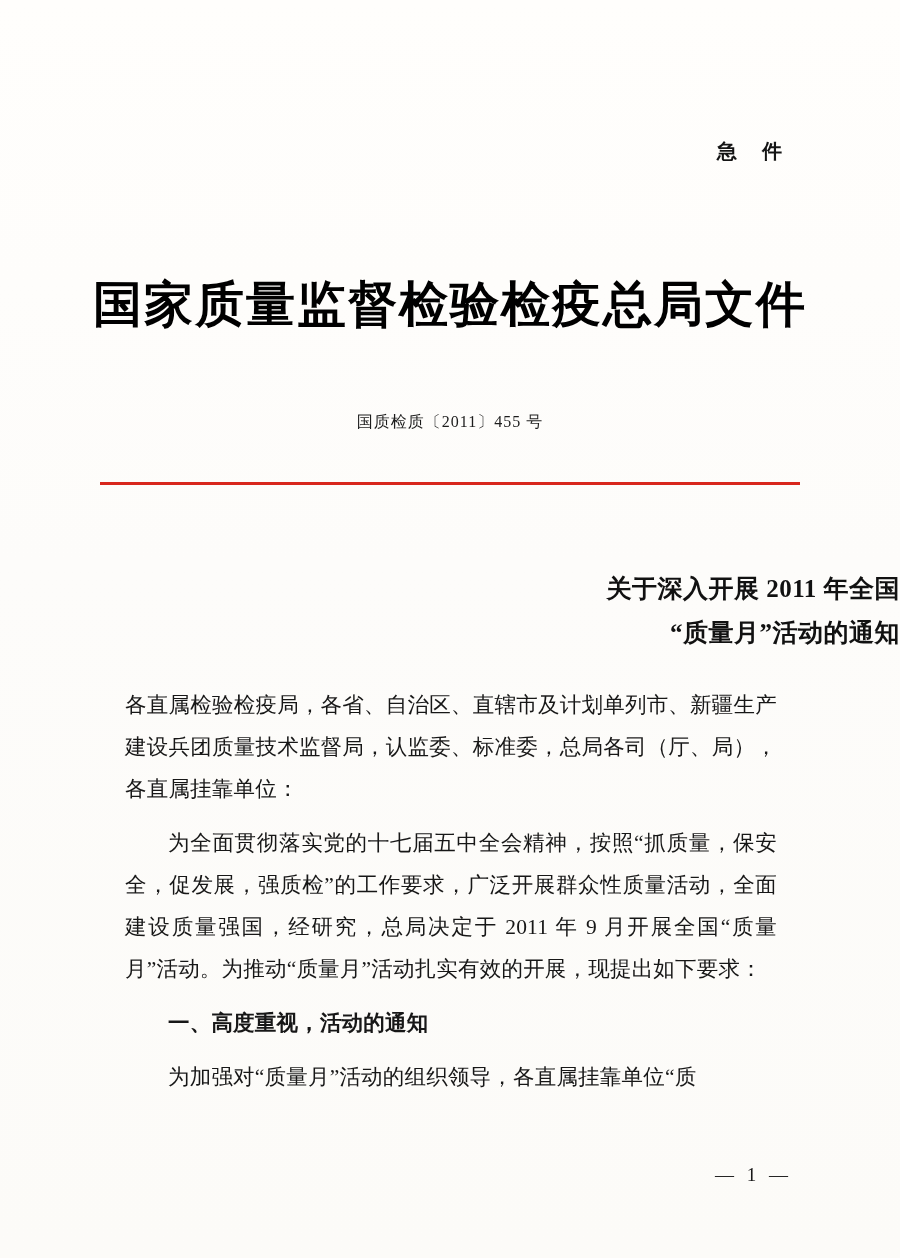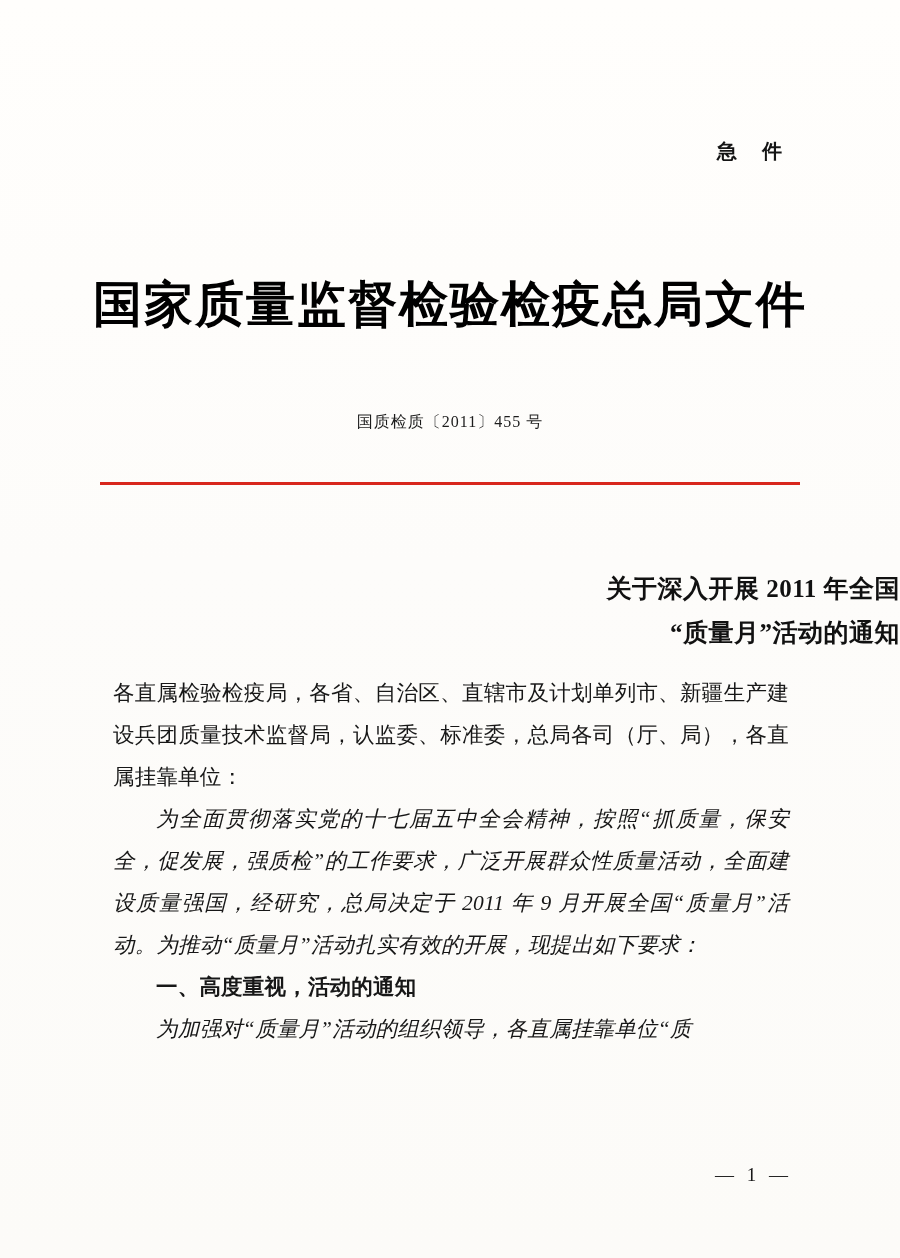--- a/index.html
+++ b/index.html
@@ -94,25 +94,24 @@
     top: 672px;
     left: 113px;
     width: 676px;
     font-size: 21.5px;
     line-height: 42px;
     color: #171717;
     text-align: justify;
     letter-spacing: 0.2px;
   }
   .body-text p {
-    margin: 0;
+    margin: 12px;
   }
   .body-text p.indent {
     text-indent: 2em;
-    font-style: italic;
   }
   .body-text p.heading {
     text-indent: 2em;
     font-weight: bold;
   }
 
   .page-number {
     position: absolute;
     bottom: 72px;
     right: 108px;

